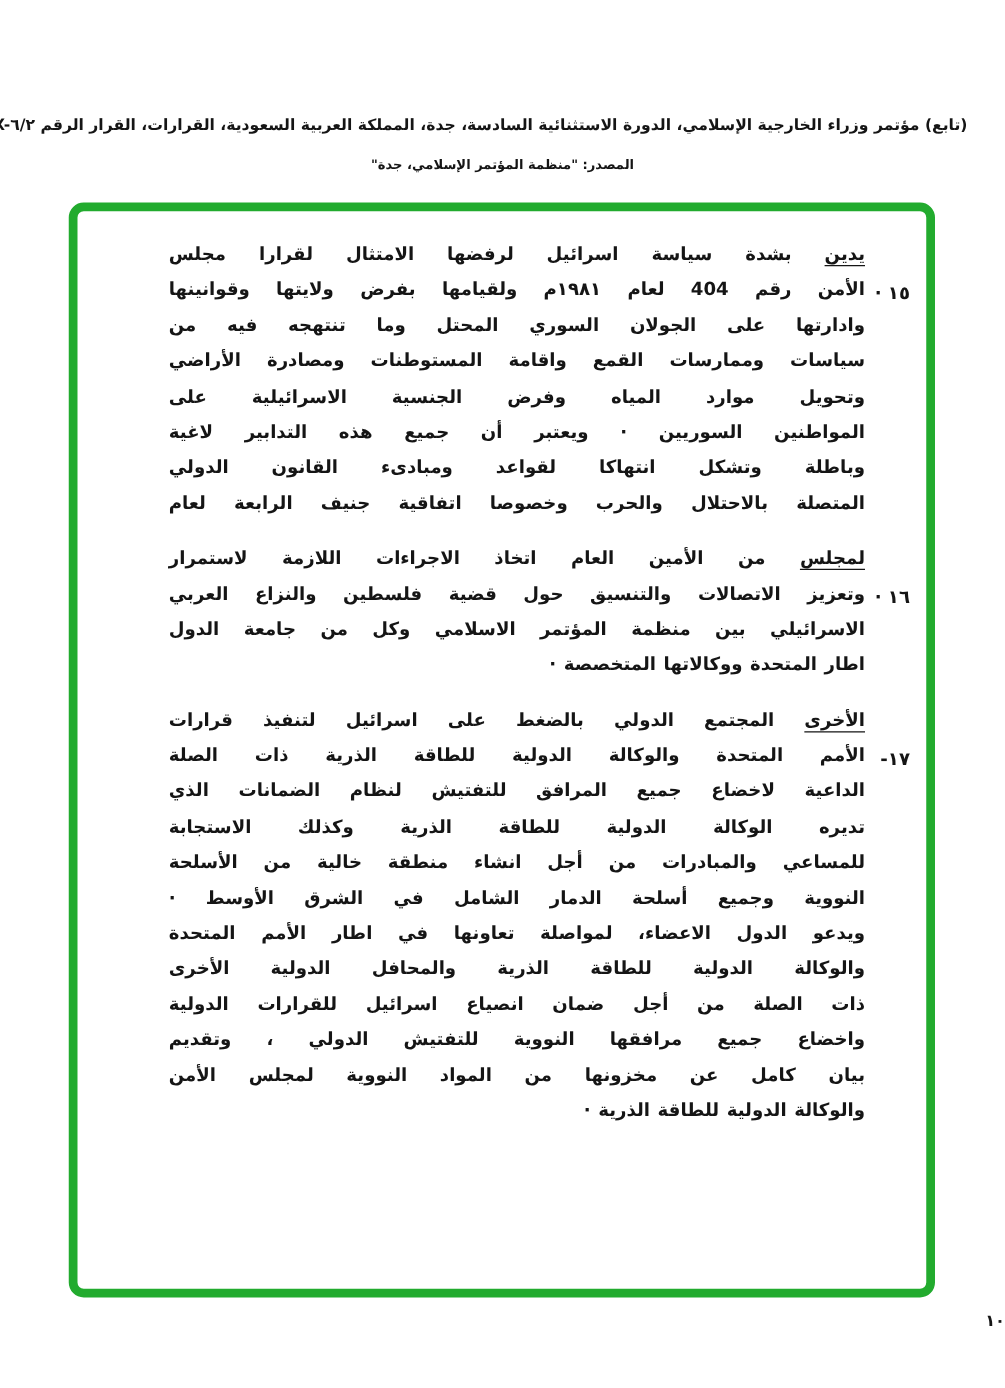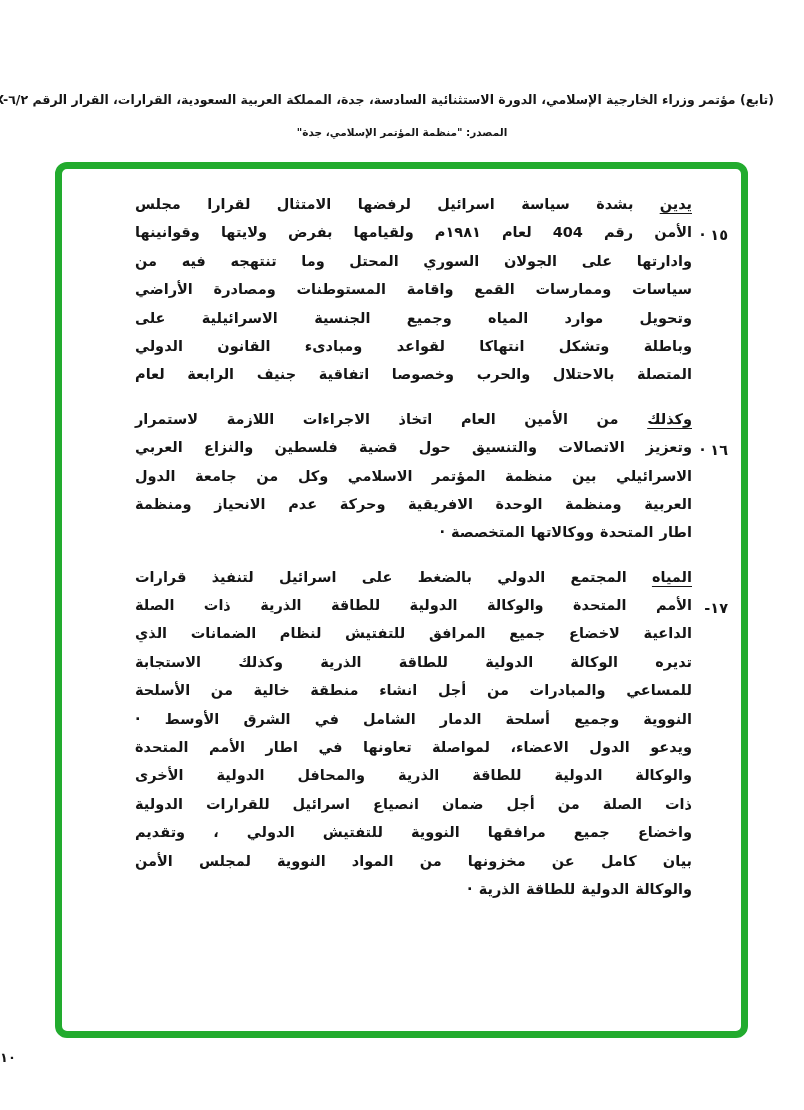--- a/index.html
+++ b/index.html
@@ -36,21 +36,21 @@
   }
   .line{
     line-height:28.4px;height:28.4px;overflow:visible;
     text-align:justify;text-align-last:justify;
     word-spacing:1px;
   }
   .line.last{text-align-last:right;}
   .u{text-decoration:underline;text-underline-offset:4px;}
   .pageno{
     position:absolute;top:1050px;left:0;right:0;
-    text-align:left;font-weight:bold;font-size:13px;direction:rtl;
+    text-align:right;font-weight:bold;font-size:13px;direction:rtl;
   }
 </style>
 </head>
 <body>
 
 <div class="hdr">
   <span>(تابع) مؤتمر وزراء الخارجية الإسلامي، الدورة الاستثنائية السادسة، جدة، المملكة العربية السعودية، القرارات، القرار الرقم</span>
   <span class="code">EX-٦/٢</span>
 </div>
 
@@ -58,35 +58,35 @@
 
 <div class="frame" style="border-color: rgb(34, 171, 46);"></div>
 
 <div class="paras">
     <div class="para">
       <span class="num">١٥ ·</span>
       <div class="line"><span class="u">يدين</span> بشدة سياسة اسرائيل لرفضها الامتثال لقرارا مجلس</div>
       <div class="line">الأمن رقم 404 لعام ١٩٨١م ولقيامها بفرض ولايتها وقوانينها</div>
       <div class="line">وادارتها على الجولان السوري المحتل وما تنتهجه فيه من</div>
       <div class="line">سياسات وممارسات القمع واقامة المستوطنات ومصادرة الأراضي</div>
-      <div class="line">وتحويل موارد المياه وجميع الجنسية الاسرائيلية على</div>
+      <div class="line">وتحويل موارد المياه وفرض الجنسية الاسرائيلية على</div>
+      <div class="line">المواطنين السوريين · ويعتبر أن جميع هذه التدابير لاغية</div>
       <div class="line">وباطلة وتشكل انتهاكا لقواعد ومبادىء القانون الدولي</div>
       <div class="line">المتصلة بالاحتلال والحرب وخصوصا اتفاقية جنيف الرابعة لعام</div>
     </div>
     <div class="para">
       <span class="num">١٦ ·</span>
-      <div class="line"><span class="u">وكذلك</span> من الأمين العام اتخاذ الاجراءات اللازمة لاستمرار</div>
+      <div class="line"><span class="u">لمجلس</span> من الأمين العام اتخاذ الاجراءات اللازمة لاستمرار</div>
       <div class="line">وتعزيز الاتصالات والتنسيق حول قضية فلسطين والنزاع العربي</div>
       <div class="line">الاسرائيلي بين منظمة المؤتمر الاسلامي وكل من جامعة الدول</div>
-      <div class="line">العربية ومنظمة الوحدة الافريقية وحركة عدم الانحياز ومنظمة</div>
       <div class="line last">اطار المتحدة ووكالاتها المتخصصة ·</div>
     </div>
     <div class="para">
       <span class="num">١٧-</span>
-      <div class="line"><span class="u">المياه</span> المجتمع الدولي بالضغط على اسرائيل لتنفيذ قرارات</div>
+      <div class="line"><span class="u">الأخرى</span> المجتمع الدولي بالضغط على اسرائيل لتنفيذ قرارات</div>
       <div class="line">الأمم المتحدة والوكالة الدولية للطاقة الذرية ذات الصلة</div>
       <div class="line">الداعية لاخضاع جميع المرافق للتفتيش لنظام الضمانات الذي</div>
       <div class="line">تديره الوكالة الدولية للطاقة الذرية وكذلك الاستجابة</div>
       <div class="line">للمساعي والمبادرات من أجل انشاء منطقة خالية من الأسلحة</div>
       <div class="line">النووية وجميع أسلحة الدمار الشامل في الشرق الأوسط ·</div>
       <div class="line">ويدعو الدول الاعضاء، لمواصلة تعاونها في اطار الأمم المتحدة</div>
       <div class="line">والوكالة الدولية للطاقة الذرية والمحافل الدولية الأخرى</div>
       <div class="line">ذات الصلة من أجل ضمان انصياع اسرائيل للقرارات الدولية</div>
       <div class="line">واخضاع جميع مرافقها النووية للتفتيش الدولي ، وتقديم</div>
       <div class="line">بيان كامل عن مخزونها من المواد النووية لمجلس الأمن</div>

